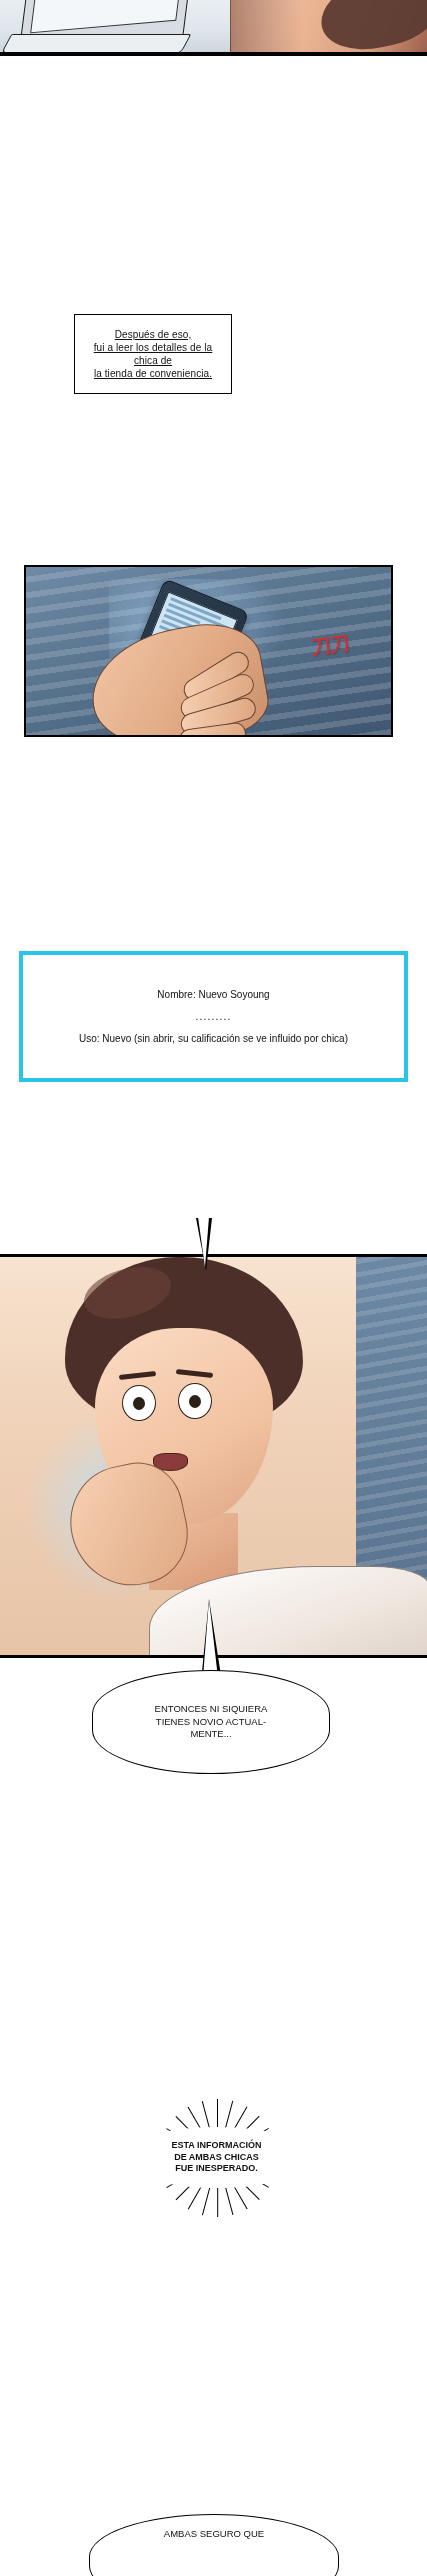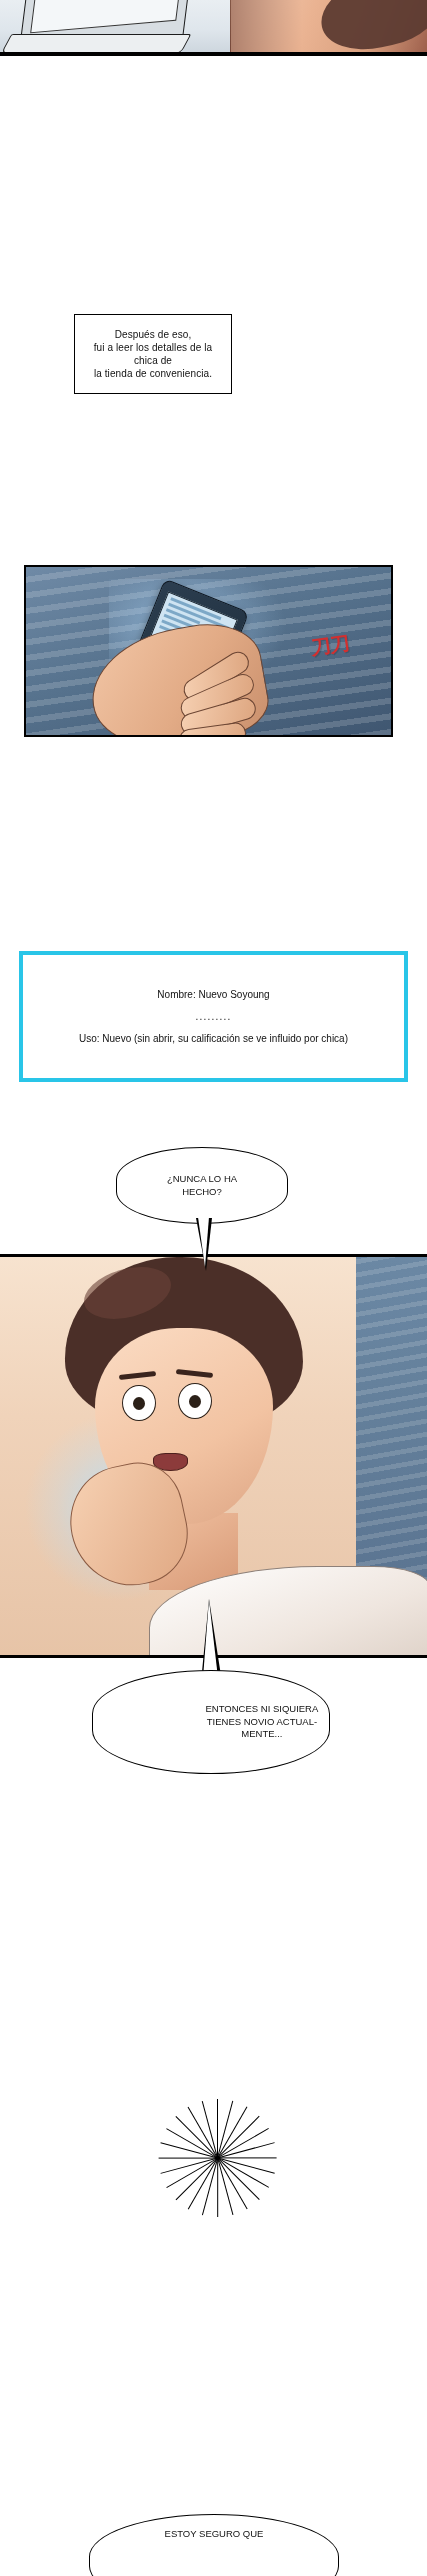--- a/index.html
+++ b/index.html
@@ -495,21 +495,21 @@
     </div>
     <div class="laptop-base"></div>
     <div class="top-figure">
       <div class="hair"></div>
       <div class="shade"></div>
     </div>
   </div>
   <div class="top-strip"></div>
 
   <div class="narr-box" style="left:74px; top:314px; width:158px; height:80px;">
-    <div class="txt" style="white-space: pre-line;">Después de eso,
+    <div class="txt" style="white-space: pre-line; text-decoration: underline;">Después de eso,
 fui a leer los detalles de la chica de
 la tienda de conveniencia.</div>
   </div>
 
   <div class="panel panel-phone">
     <div class="phone-bg"></div>
     <div class="phone-glow"></div>
     <div class="phone-device">
       <div class="phone-screen">
         <div class="line mid"></div>
@@ -529,24 +529,20 @@
     </div>
     <div class="fx-text">刀刀</div>
   </div>
 
   <div class="info-box">
     <div class="row">Nombre: Nuevo Soyoung</div>
     <div class="dots">.........</div>
     <div class="row">Uso: Nuevo (sin abrir, su calificación se ve influido por chica)</div>
   </div>
 
-  <div class="bubble" style="left:116px; top:1147px; width:172px; height:77px;">
-    <div class="txt" style="white-space: pre-line;">¿NUNCA LO HA
-HECHO?</div>
-  </div>
   <div class="bubble-tail" style="left:196px; top:1218px;
        border-left:10.7px solid transparent; border-right:6px solid transparent; border-top:53px solid #000;"></div>
   <div class="bubble-tail" style="left:198px; top:1217px;
        border-left:7.7px solid transparent; border-right:4.2px solid transparent; border-top:50px solid #ffffff;"></div>
 
   <div class="panel panel-char">
     <div class="char-sidebar-right"></div>
     <div class="char-bg-glow"></div>
     <div class="char-hair"></div>
     <div class="char-neck"></div>
@@ -561,21 +557,21 @@
     </div>
     <div class="char-mouth"></div>
     <div class="char-hand"></div>
     <div class="char-shoulder"></div>
   </div>
 
   <div class="bubble-tail" style="left:201px; top:1599px;
        border-left:8.3px solid transparent; border-right:13px solid transparent; border-bottom:83px solid #000;"></div>
   <div class="bubble-tail" style="left:203px; top:1600px;
        border-left:6px solid transparent; border-right:9.5px solid transparent; border-bottom:78px solid #ffffff;"></div>
-  <div class="bubble" style="left:92px; top:1670px; width:238px; height:104px;justify-content:flex-end;">
+  <div class="bubble" style="left:92px; top:1670px; width:238px; height:104px;">
     <div class="txt" style="white-space: pre-line;">ENTONCES NI SIQUIERA
 TIENES NOVIO ACTUAL-
 MENTE...</div>
   </div>
 
   <div class="burst">
     <div class="spikes">
       <div class="ray" style="transform: rotate(0deg) translateY(-59px);"></div>
       <div class="ray" style="transform: rotate(15deg) translateY(-59px);"></div>
       <div class="ray" style="transform: rotate(30deg) translateY(-59px);"></div>
@@ -594,20 +590,23 @@
       <div class="ray" style="transform: rotate(225deg) translateY(-59px);"></div>
       <div class="ray" style="transform: rotate(240deg) translateY(-59px);"></div>
       <div class="ray" style="transform: rotate(255deg) translateY(-59px);"></div>
       <div class="ray" style="transform: rotate(270deg) translateY(-59px);"></div>
       <div class="ray" style="transform: rotate(285deg) translateY(-59px);"></div>
       <div class="ray" style="transform: rotate(300deg) translateY(-59px);"></div>
       <div class="ray" style="transform: rotate(315deg) translateY(-59px);"></div>
       <div class="ray" style="transform: rotate(330deg) translateY(-59px);"></div>
       <div class="ray" style="transform: rotate(345deg) translateY(-59px);"></div>
     </div>
+    <div class="inner" style="white-space: pre-line;">ESTA INFORMACIÓN
+DE AMBAS CHICAS
+FUE INESPERADO.</div>
   </div>
 
   <div class="bubble-bottom">
-    <div class="txt" style="white-space: pre-line;">ESTOY SEGURO QUE</div>
+    <div class="txt" style="white-space: pre-line;">AMBAS SEGURO QUE</div>
   </div>
 
 </div>
 
 
 </body></html>

